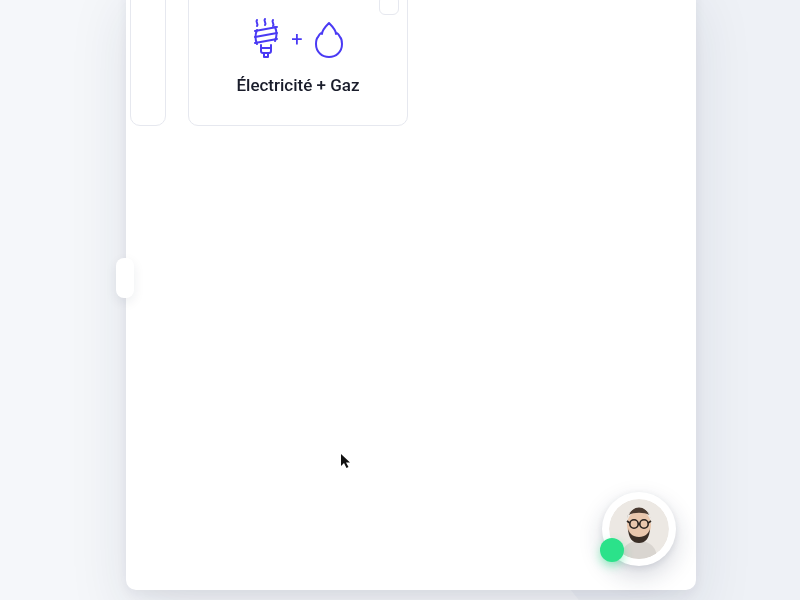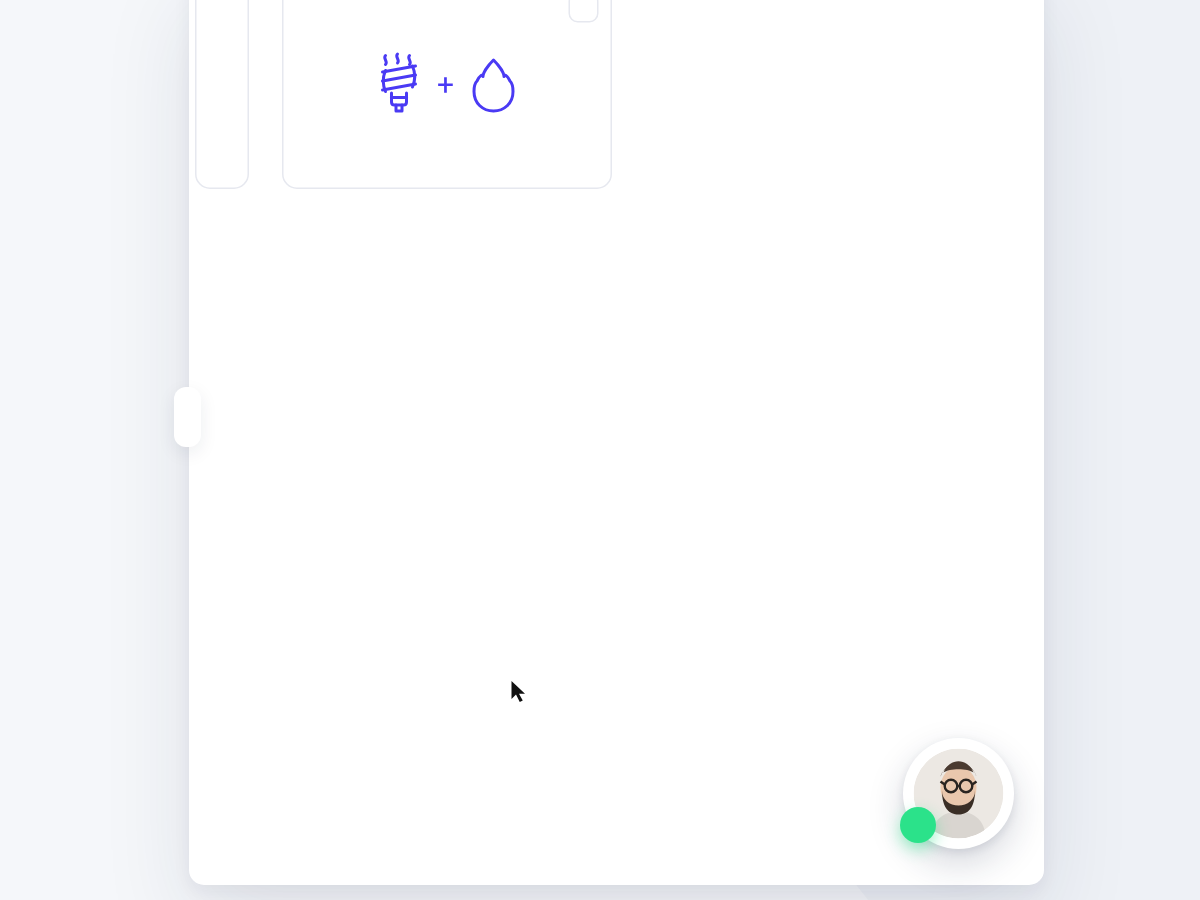--- a/index.html
+++ b/index.html
@@ -186,20 +186,21 @@
         </svg>
       </span>
       <span class="plus-glyph">+</span>
       <span>
         <svg width="32" height="40" viewBox="0 0 32 40" fill="none" stroke="#4a3af4" stroke-width="2" stroke-linecap="round" stroke-linejoin="round">
           <path d="M16 4 C16 4 9 11 9 15 C9 13 7 14 5 18 C5 18 3 20 3 25 C3 33 9 38 16 38 C23 38 29 33 29 25 C29 20 27 18 27 18 C25 14 23 13 23 15 C23 11 16 4 16 4 Z"></path>
         </svg>
       </span>
     </div>
 
+    <div class="card-label">Électricité + Gaz</div>
   </div>
 
   <div class="cursor-mark">
     <svg width="12" height="16" viewBox="0 0 12 16">
         <path d="M1 1 L1 13 L4 10 L6.5 15 L8.5 14 L6 9.5 L10 9.5 Z" fill="#111"></path>
       </svg>
   </div>
 
   <div class="chat-launcher">
     <div class="avatar">

